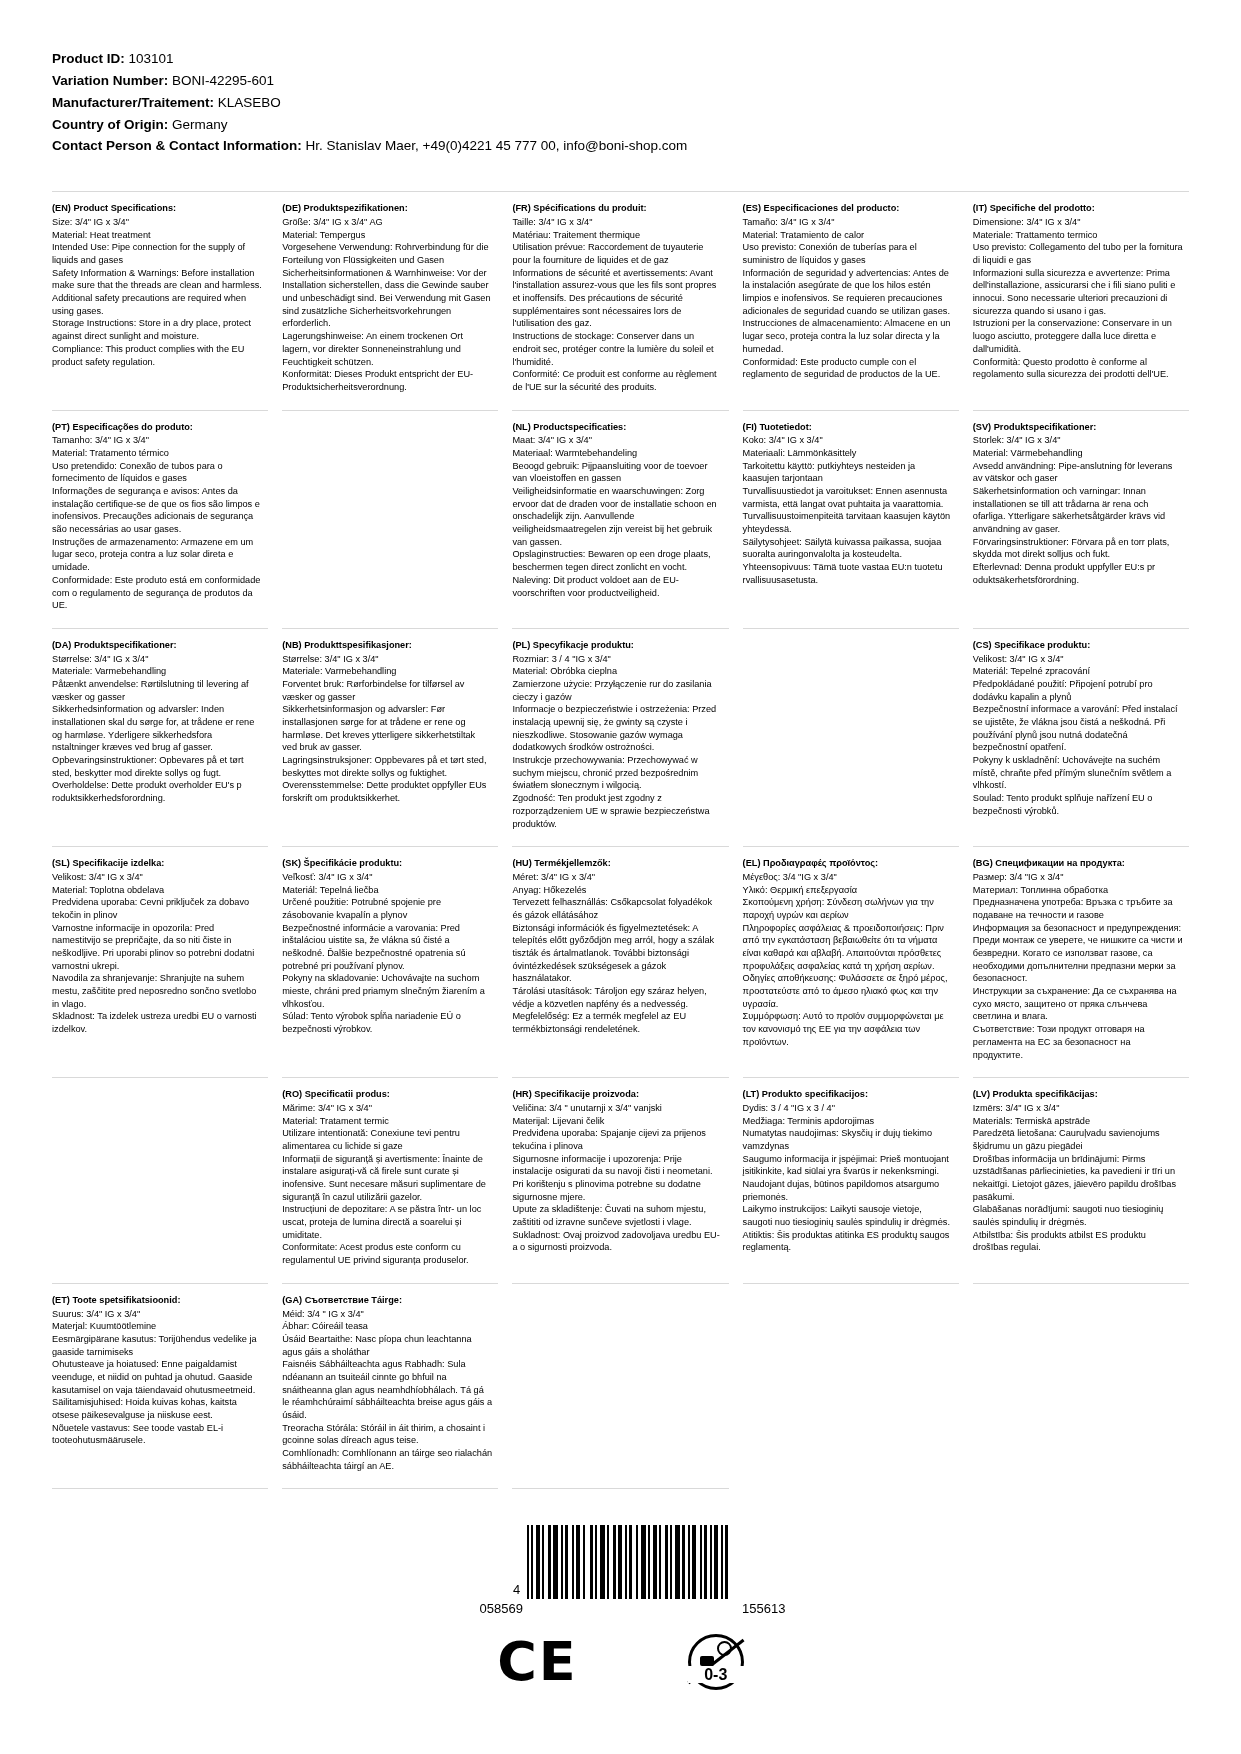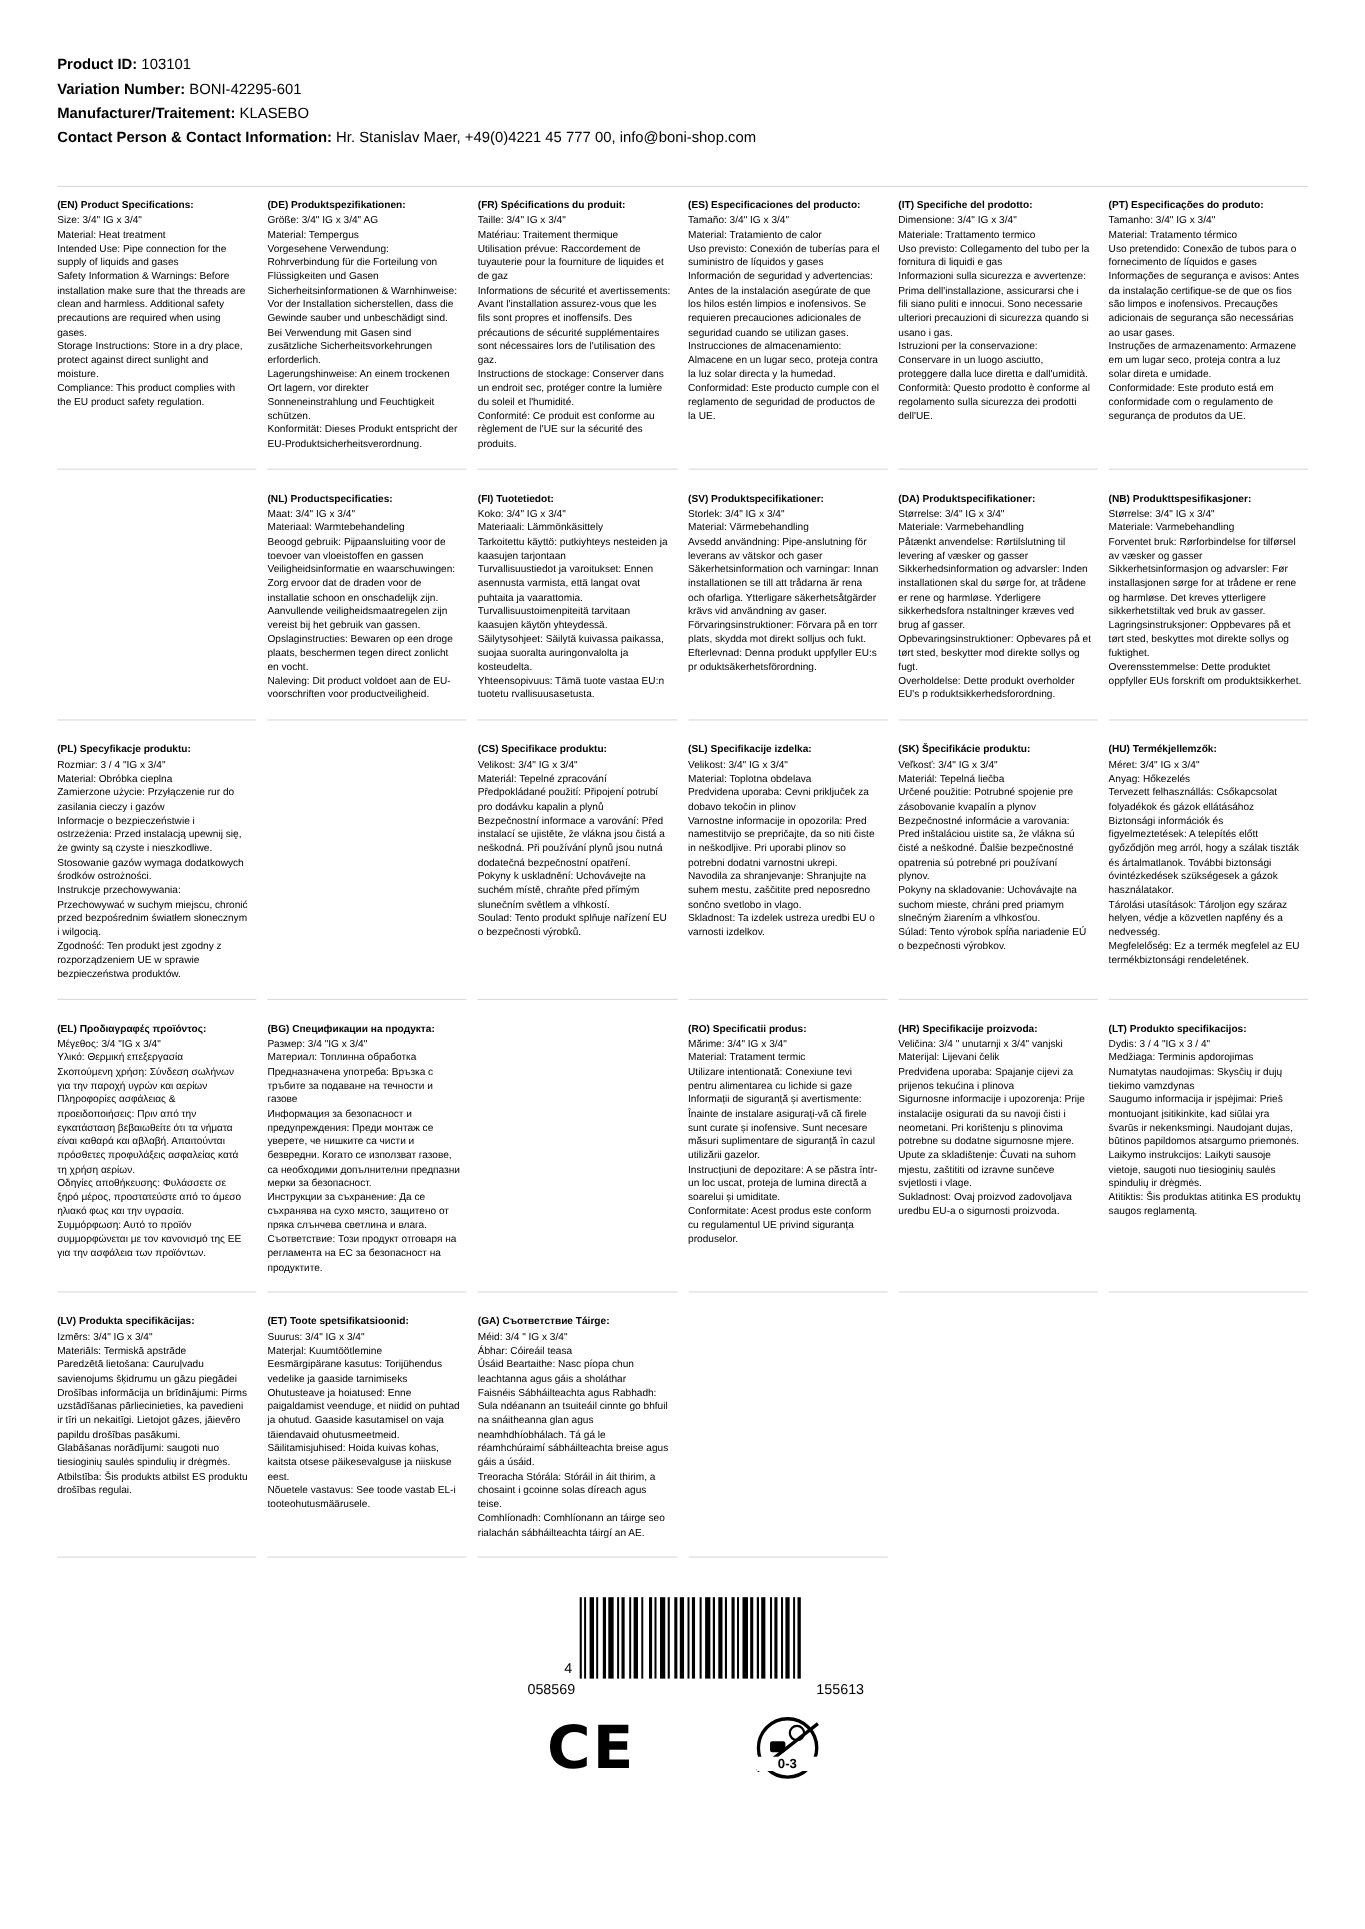--- a/index.html
+++ b/index.html
@@ -28,25 +28,24 @@
   .meta-row {
     font-size:13.5px;
     line-height:1.62;
     margin:0;
   }
   .meta-label { font-weight:bold; }
   .meta-value { font-weight:normal; }
 
   .grid {
     display:grid;
-    grid-template-columns:repeat(6, 1fr);
+    grid-template-columns:repeat(5, 1fr);
     column-gap:14px;
     row-gap:0px;
     border-top:1px solid #d9d9d9;
-    gap:10px;
   }
   .cell {
     box-sizing:border-box;
     padding:10px 6px 16px 0;
     font-size:9.2px;
     line-height:1.38;
     border-bottom:1px solid #d9d9d9;
     vertical-align:top;
   }
   .cell .hdr {
@@ -108,21 +107,21 @@
     position:absolute;
     width:70px; height:3px;
     background:#000;
     top:26px; left:-7px;
     transform:rotate(-38deg);
   }
   .age-mark .txt {
     position:absolute;
     bottom:7px; left:0; right:0;
     text-align:center;
-    font-size:12px;
+    font-size:16px;
     font-weight:bold;
     background:#fff;
     line-height:1.1;
   }
   .age-mark .head {
     position:absolute;
     top:7px; left:29px;
     width:15px; height:15px;
     border:2px solid #000;
     border-radius:50%;
@@ -149,20 +148,24 @@
     </p>
     <p class="meta-row">
       <span class="meta-label">Variation Number:</span>
       <span class="meta-value">BONI-42295-601</span>
     </p>
     <p class="meta-row">
       <span class="meta-label">Manufacturer/Traitement:</span>
       <span class="meta-value">KLASEBO</span>
     </p>
     <p class="meta-row">
+      <span class="meta-label">Country of Origin:</span>
+      <span class="meta-value">Germany</span>
+    </p>
+    <p class="meta-row">
       <span class="meta-label">Contact Person &amp; Contact Information:</span>
       <span class="meta-value">Hr. Stanislav Maer, +49(0)4221 45 777 00, info@boni-shop.com</span>
     </p>
   </div>
 
   <div class="grid">
 
     <div class="cell">
       <span class="hdr">(EN) Product Specifications:</span>
       <span class="body">Size: 3/4" IG x 3/4"

